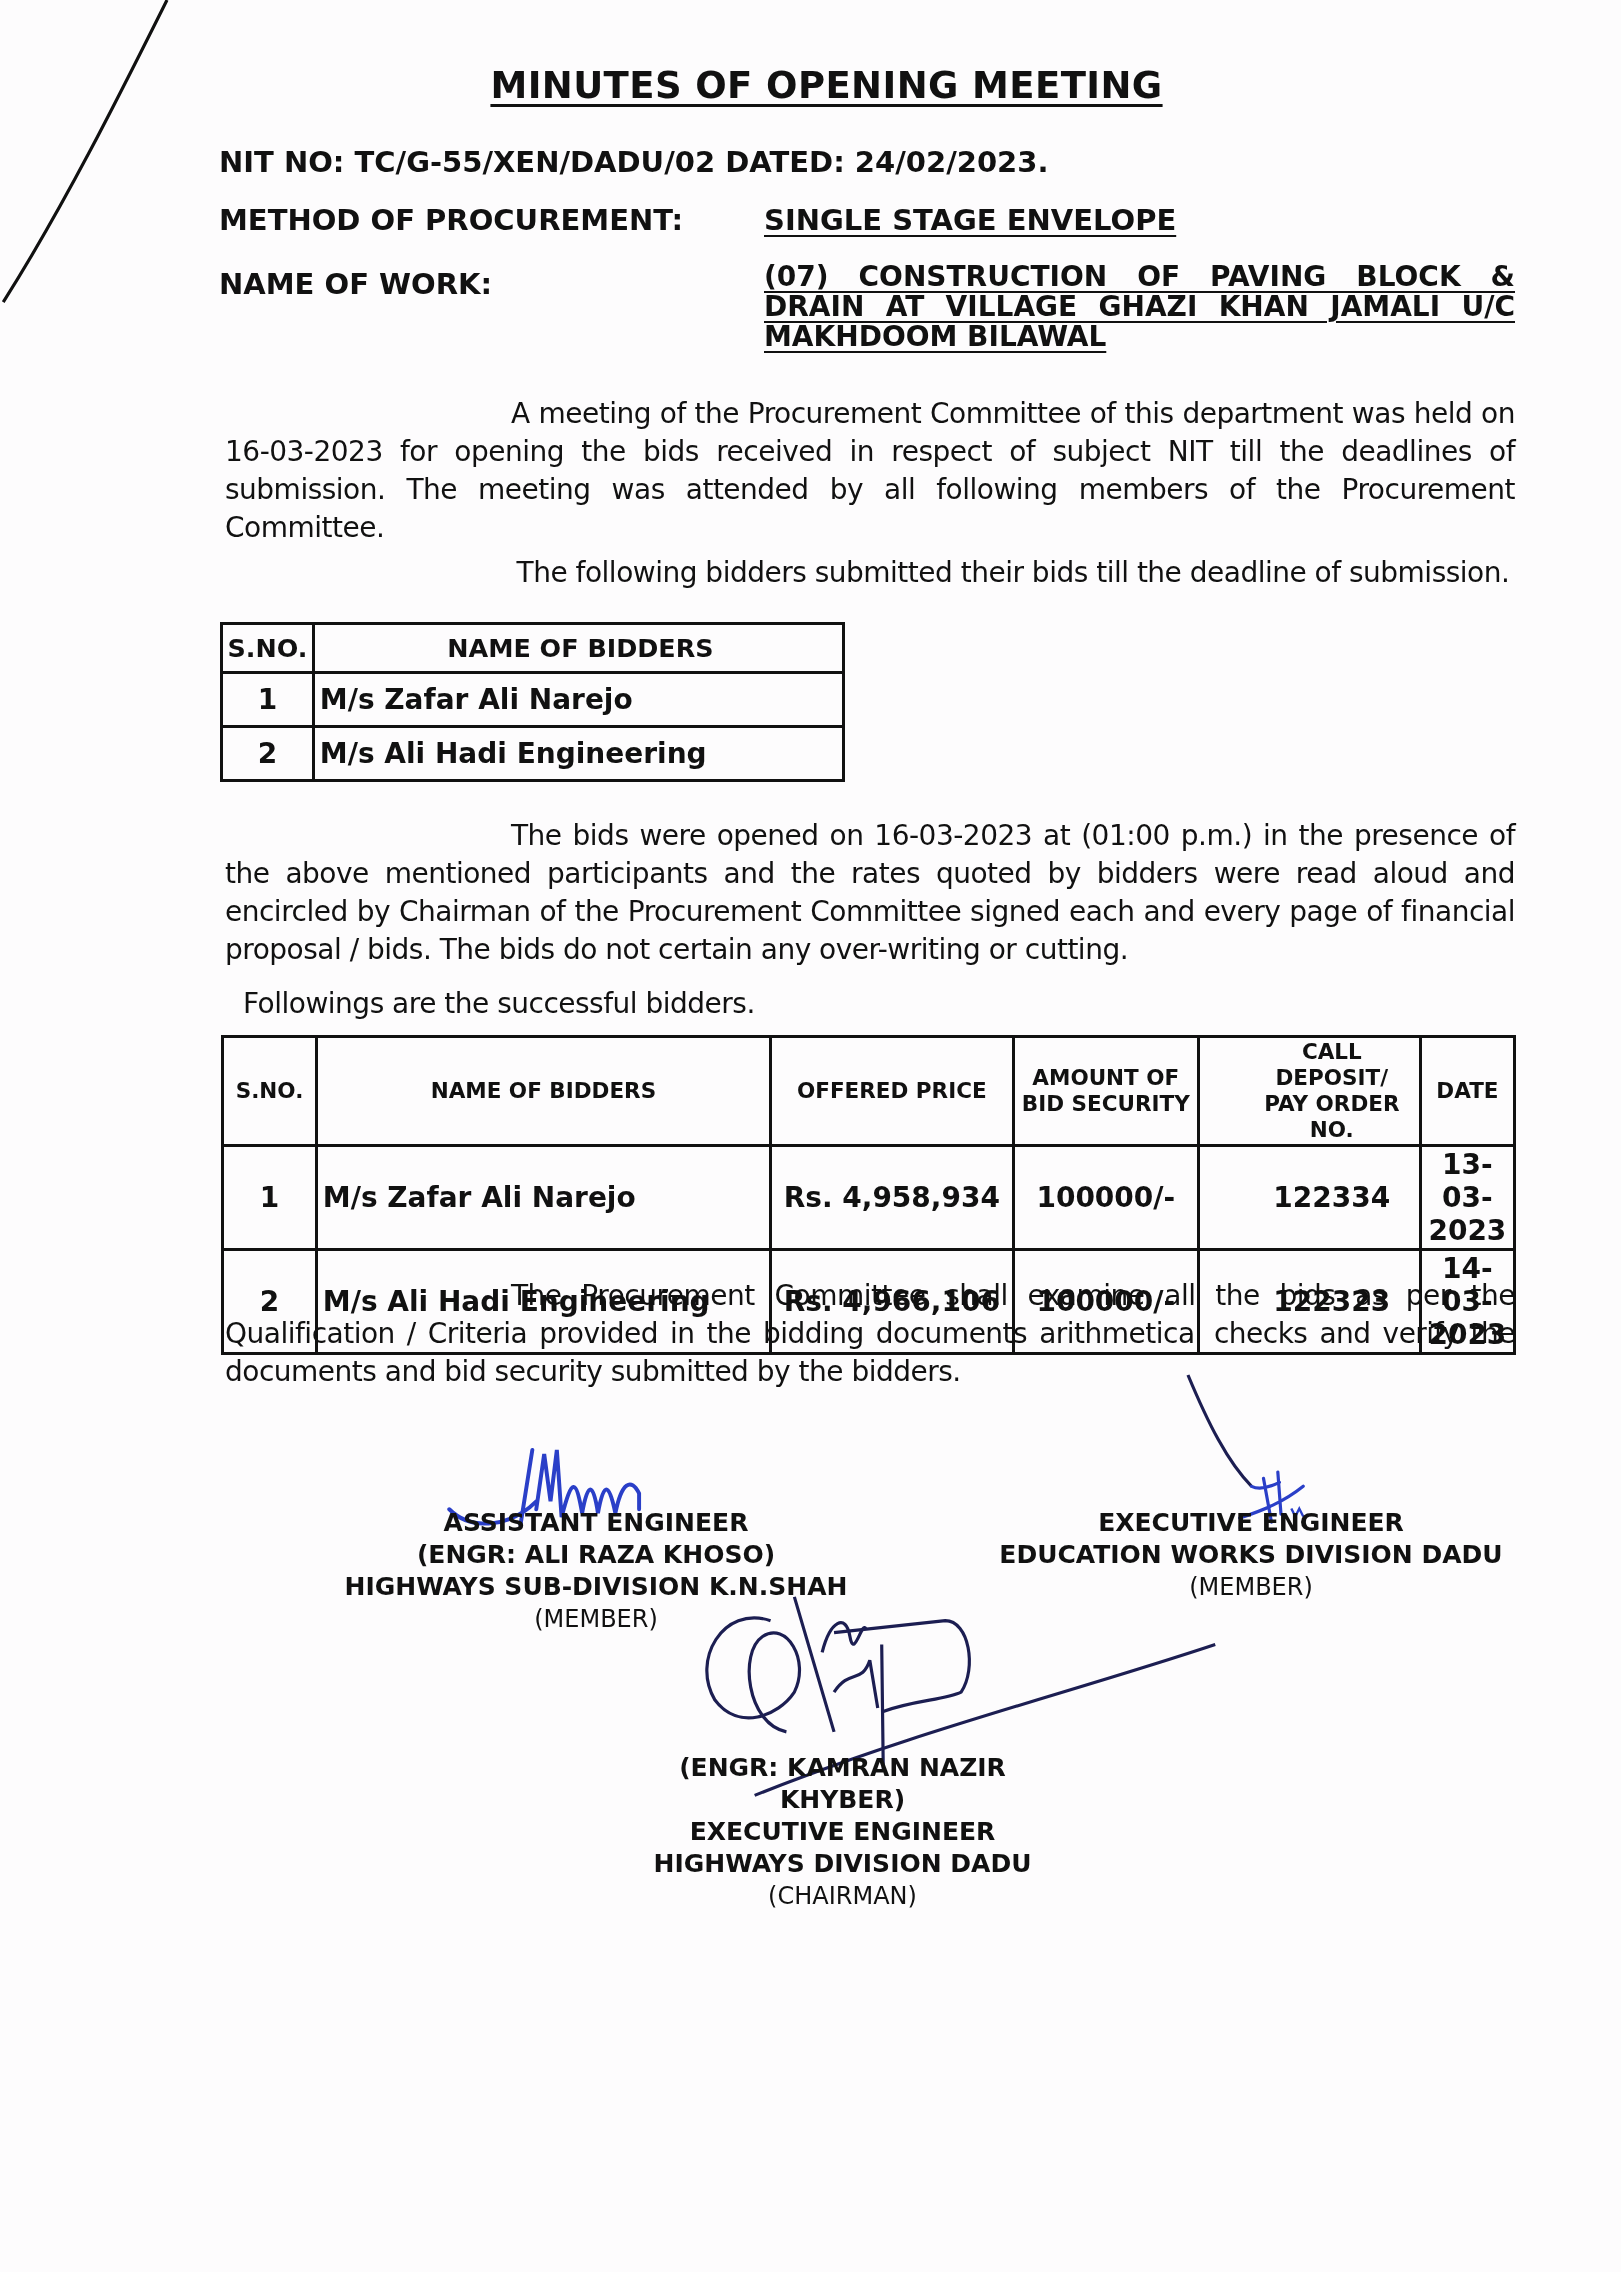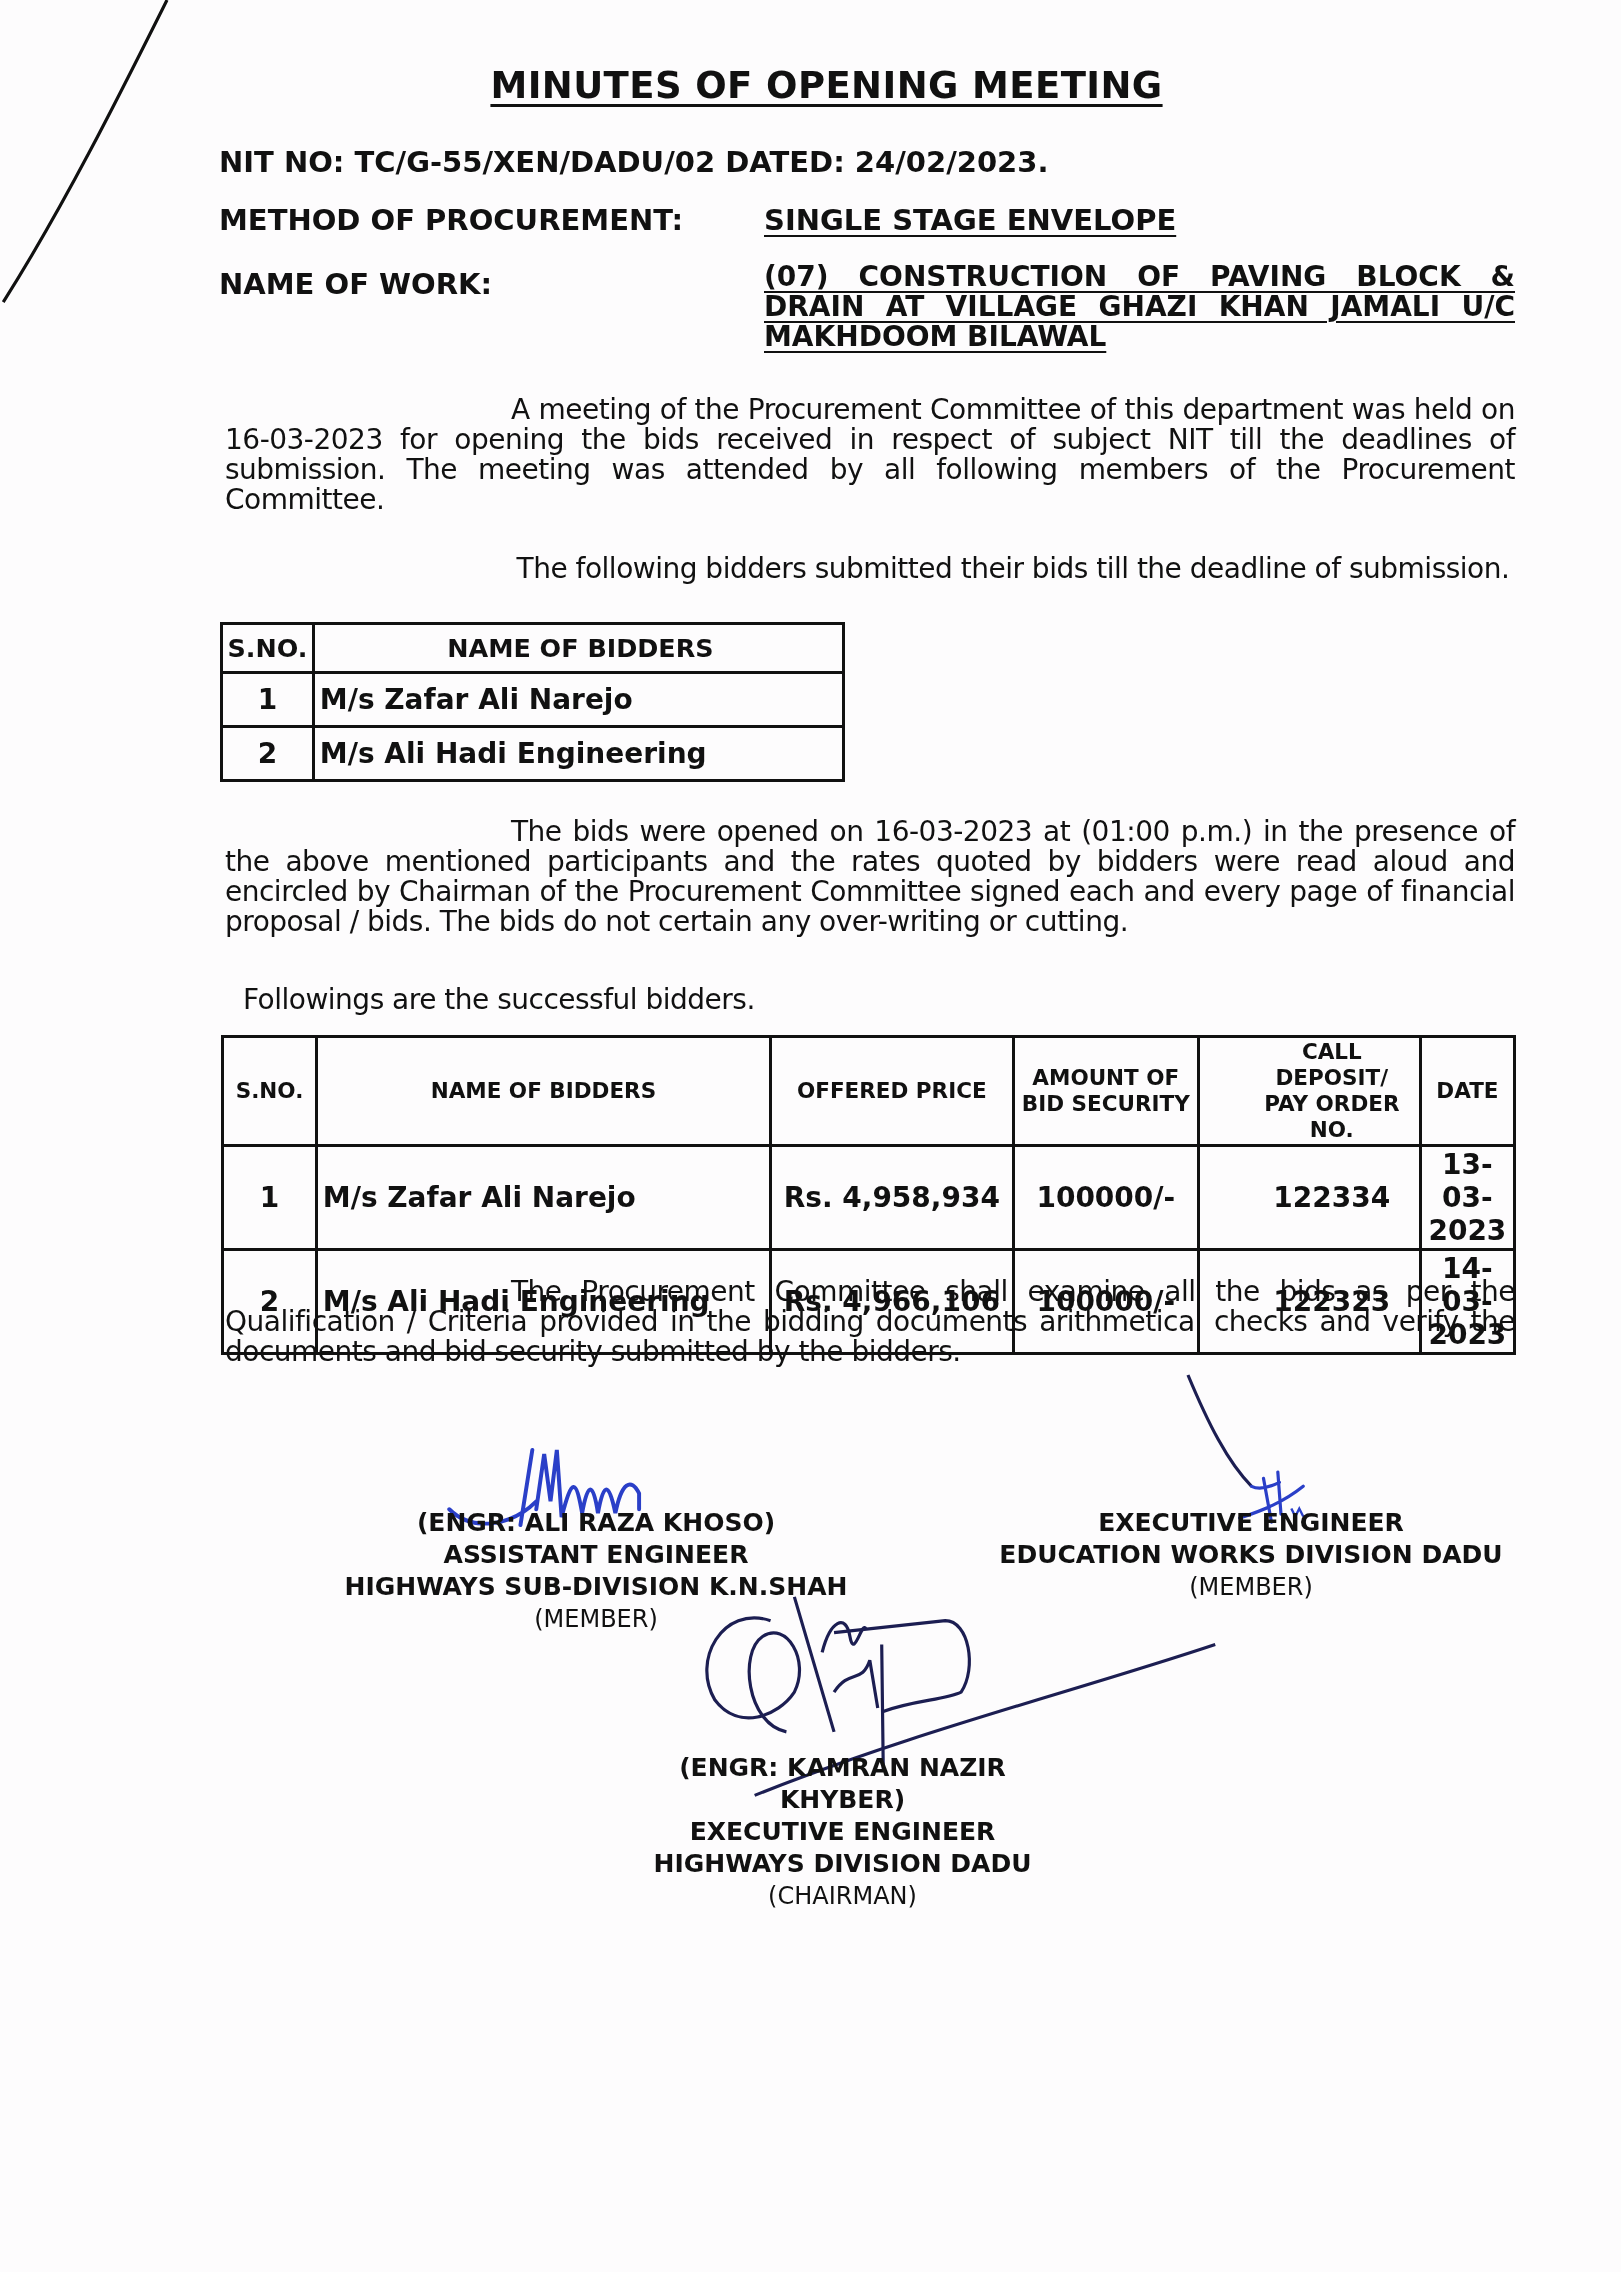--- a/index.html
+++ b/index.html
@@ -12,21 +12,21 @@
   }
   .abs { position: absolute; }
   .title {
     left: 0; width: 1621px; top: 64px; text-align: center;
     font-weight: bold; font-size: 37px; letter-spacing: 0.4px; padding-left: 16px;
   }
   .title span { text-decoration: underline; text-decoration-thickness: 3.2px; text-underline-offset: 6.4px; }
   .hdr { font-weight: bold; font-size: 29px; }
   .u { text-decoration: underline; text-decoration-thickness: 2.4px; text-underline-offset: 4.8px; }
   .para {
-    left: 225px; width: 1290px; font-size: 28px; line-height: 30px; text-align: justify;
+    left: 225px; width: 1290px; font-size: 28px; line-height: 38px; text-align: justify;
     font-family: "DejaVu Sans", sans-serif; letter-spacing: -0.5px;
   }
   .para .indent { display: inline-block; width: 286px; }
   .work {
     left: 764px; top: 262px; width: 751px; font-weight: bold; font-size: 28px; line-height: 30px;
     text-align: justify; text-align-last: left;
   }
   table { border-collapse: collapse; position: absolute; }
   table td, table th { border: 3.2px solid #111; }
   .t1 { left: 220px; top: 622px; width: 625px; }
@@ -135,22 +135,22 @@
 
 <div class="abs para" style="top:1277px;">
   <span class="indent"></span><span>The Procurement Committee shall examine all the bids as per the Qualification / Criteria provided in the bidding documents arithmetical checks and verify the documents and bid security submitted by the bidders.</span>
 </div>
 
 <svg class="ink" width="238" height="87" style="left:441px;top:1446px" viewBox="0 0 300 110">
   <path d="M10 80 C40 110 90 100 120 70 M100 100 L115 5 M120 80 L130 10 L138 70 L146 5 L152 90 C165 40 170 40 178 85 C185 45 192 45 198 85 C205 45 212 45 220 85 C228 45 240 40 250 60 L250 80" stroke="#2a3fc8" stroke-width="5" fill="none" stroke-linecap="round"></path>
 </svg>
 
 <div class="abs sig" style="left:318px;width:556px;top:1507px;">
+  <div>ASSISTANT ENGINEER</div>
   <div>(ENGR: ALI RAZA KHOSO)</div>
-  <div>ASSISTANT ENGINEER</div>
   <div>HIGHWAYS SUB-DIVISION K.N.SHAH</div>
   <div class="role">(MEMBER)</div>
 </div>
 
 <svg class="ink" width="159" height="175" style="left:1184px;top:1367px" viewBox="0 0 200 220">
   <path d="M5 10 C30 70 55 120 85 150" stroke="#1c1e52" stroke-width="4" fill="none"></path>
   <path d="M85 150 C95 155 110 150 120 145 M70 190 C100 180 125 170 150 150 M100 140 L110 195 M118 132 L122 185" stroke="#2a3fc8" stroke-width="4" fill="none" stroke-linecap="round"></path>
   <path d="M135 178 L140 188 L145 178 L150 188" stroke="#2a3fc8" stroke-width="3" fill="none"></path>
 </svg>
 

